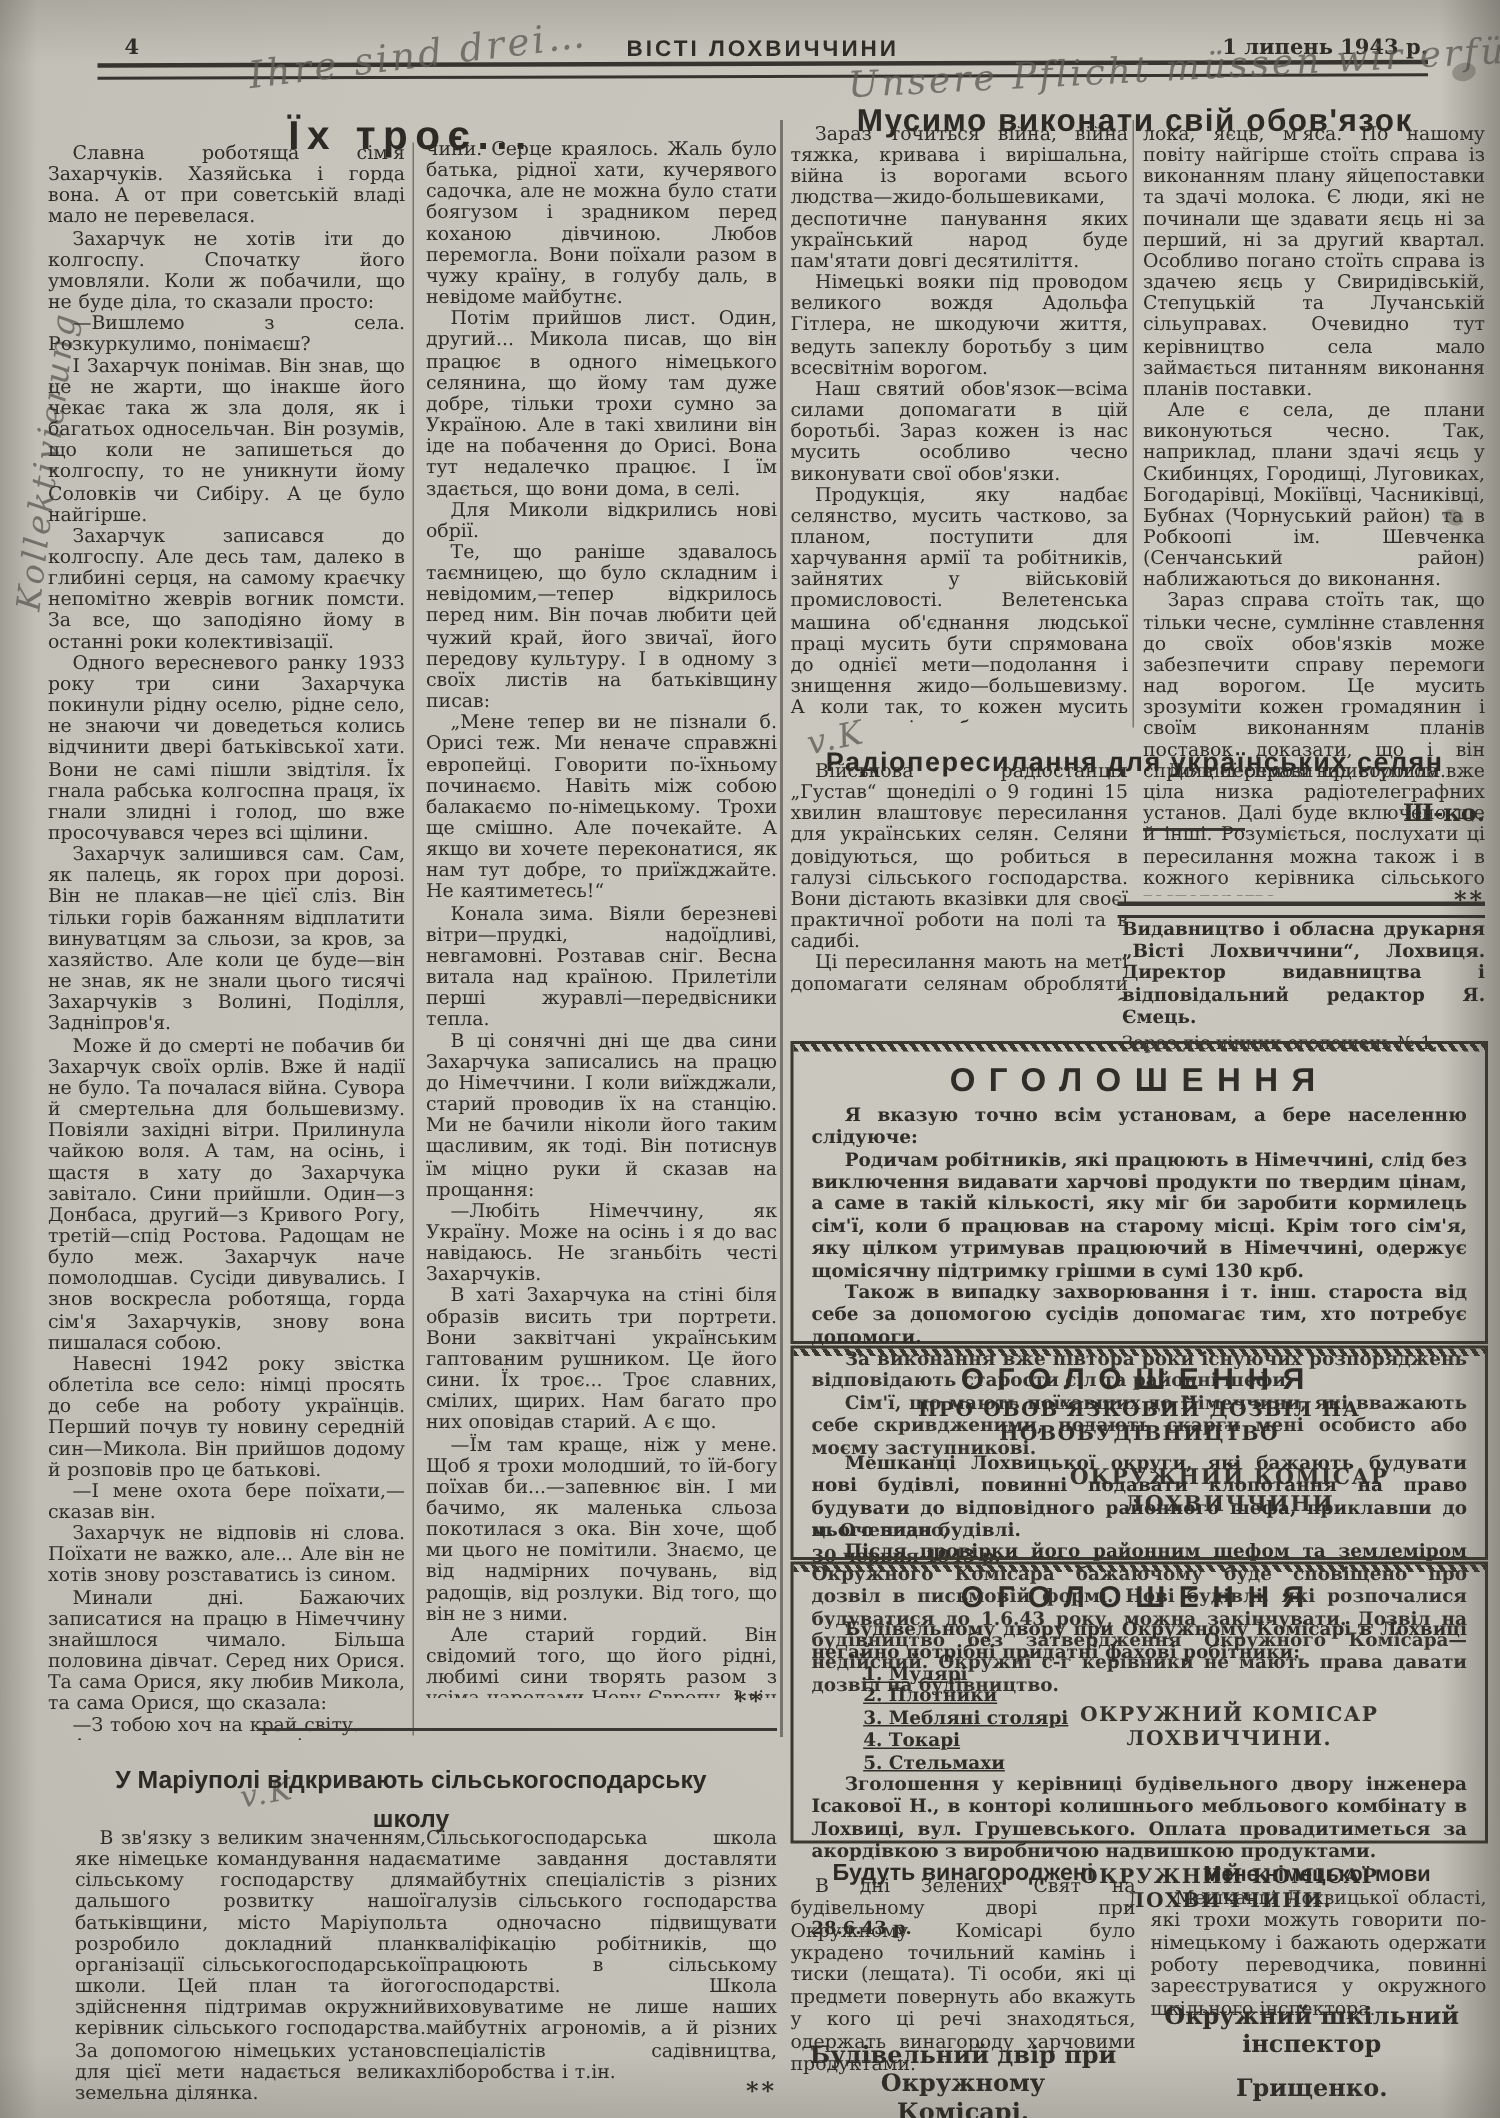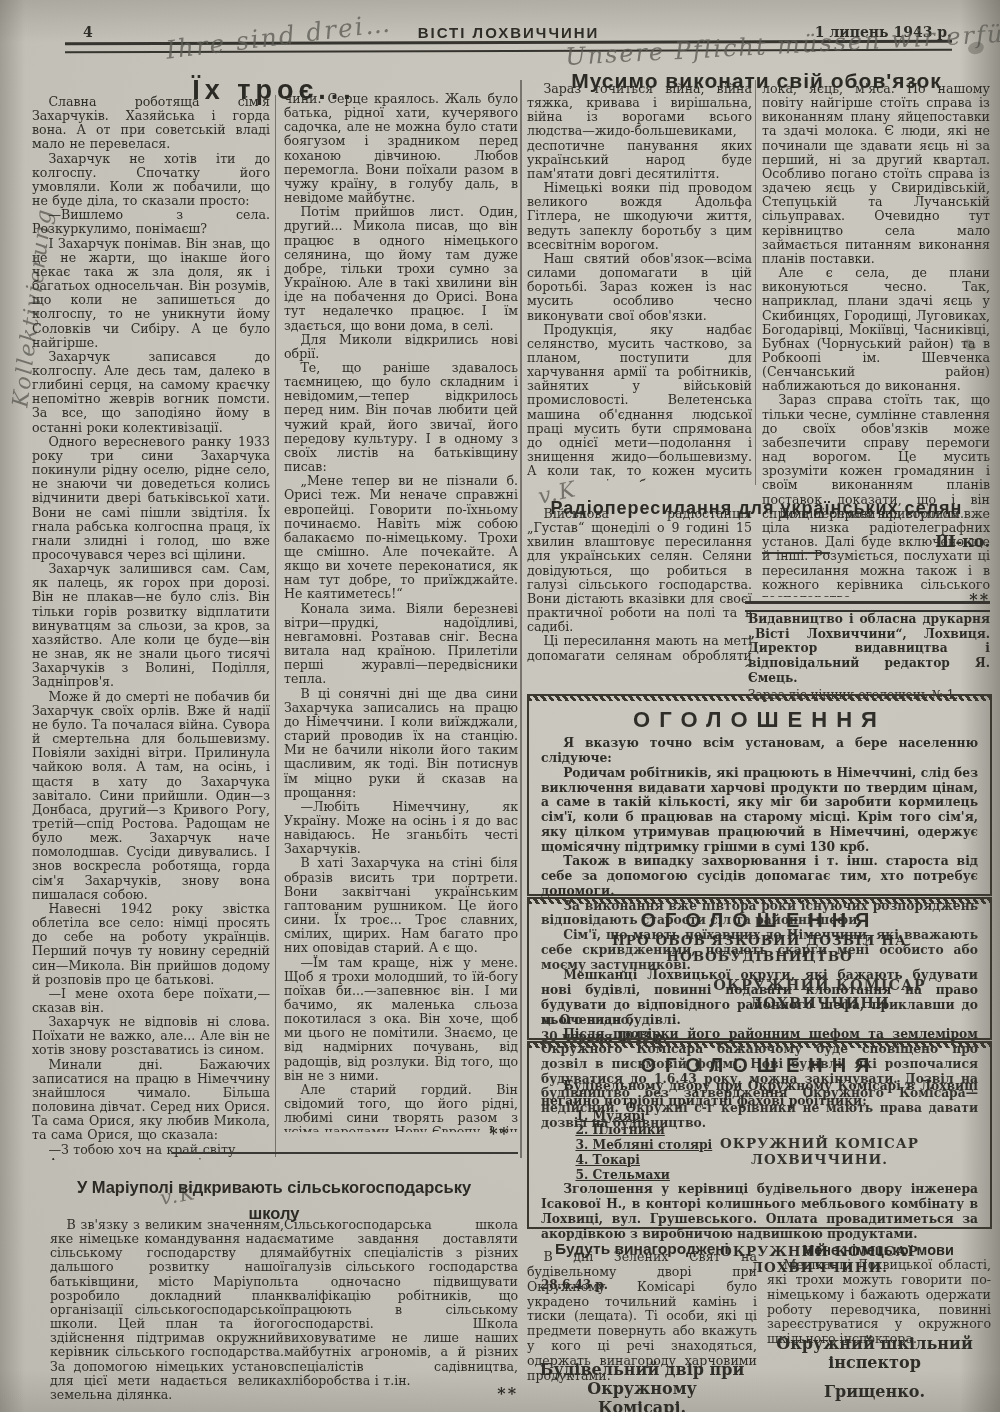--- a/index.html
+++ b/index.html
@@ -84,21 +84,21 @@
   <div class="vrule" style="left:755px; top:80px; height:405px;"></div>
 
   <h1 class="headline h-troie">Їх троє...</h1>
   <section class="col" style="left:32px; top:95px; width:238px; height:1065px;">
       <p class="para">Славна роботяща сім'я Захарчуків. Хазяйська і горда вона. А от при советській владі мало не перевелася.</p>
       <p class="para">Захарчук не хотів іти до колгоспу. Спочатку його умовляли. Коли ж побачили, що не буде діла, то сказали просто:</p>
       <p class="para">—Вишлемо з села. Розкуркулимо, понімаєш?</p>
       <p class="para">І Захарчук понімав. Він знав, що це не жарти, що інакше його чекає така ж зла доля, як і багатьох односельчан. Він розумів, що коли не запишеться до колгоспу, то не уникнути йому Соловків чи Сибіру. А це було найгірше.</p>
       <p class="para">Захарчук записався до колгоспу. Але десь там, далеко в глибині серця, на самому краєчку непомітно жеврів вогник помсти. За все, що заподіяно йому в останні роки колективізації.</p>
       <p class="para">Одного вересневого ранку 1933 року три сини Захарчука покинули рідну оселю, рідне село, не знаючи чи доведеться колись відчинити двері батьківської хати. Вони не самі пішли звідтіля. Їх гнала рабська колгоспна праця, їх гнали злидні і голод, шо вже просочувався через всі щілини.</p>
-      <p class="para">Захарчук залишився сам. Сам, як палець, як горох при дорозі. Він не плакав—не було сліз. Він тільки горів розвитку відплатити винуватцям за сльози, за кров, за хазяйство. Але коли це буде—він не знав, як не знали цього тисячі Захарчуків з Волині, Поділля, Задніпров'я.</p>
+      <p class="para">Захарчук залишився сам. Сам, як палець, як горох при дорозі. Він не плакав—не цієї сліз. Він тільки горів бажанням відплатити винуватцям за сльози, за кров, за хазяйство. Але коли це буде—він не знав, як не знали цього тисячі Захарчуків з Волині, Поділля, Задніпров'я.</p>
       <p class="para">Може й до смерті не побачив би Захарчук своїх орлів. Вже й надії не було. Та почалася війна. Сувора й смертельна для большевизму. Повіяли західні вітри. Прилинула чайкою воля. А там, на осінь, і щастя в хату до Захарчука завітало. Сини прийшли. Один—з Донбаса, другий—з Кривого Рогу, третій—спід Ростова. Радощам не було меж. Захарчук наче помолодшав. Сусіди дивувались. І знов воскресла роботяща, горда сім'я Захарчуків, знову вона пишалася собою.</p>
       <p class="para">Навесні 1942 року звістка облетіла все село: німці просять до себе на роботу українців. Перший почув ту новину середній син—Микола. Він прийшов додому й розповів про це батькові.</p>
       <p class="para">—І мене охота бере поїхати,—сказав він.</p>
       <p class="para">Захарчук не відповів ні слова. Поїхати не важко, але... Але він не хотів знову розставатись із сином.</p>
       <p class="para">Минали дні. Бажаючих записатися на працю в Німеччину знайшлося чимало. Більша половина дівчат. Серед них Орися. Та сама Орися, яку любив Микола, та сама Орися, що сказала:</p>
       <p class="para">—З тобою хоч на край світу.</p>
       <p class="para">А тепер вона, не діждавшись його згоди, записалась до Німеч-</p>
     </section>
   <section class="col cont" style="left:284px; top:92px; width:234px; height:1040px;">
       <p class="para">чини. Серце краялось. Жаль було батька, рідної хати, кучерявого садочка, але не можна було стати боягузом і зрадником перед коханою дівчиною. Любов перемогла. Вони поїхали разом в чужу країну, в голубу даль, в невідоме майбутнє.</p>

